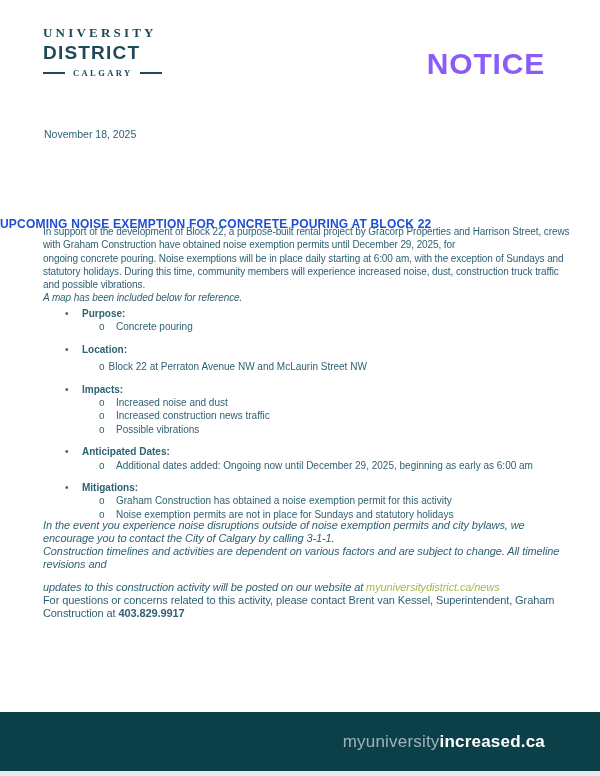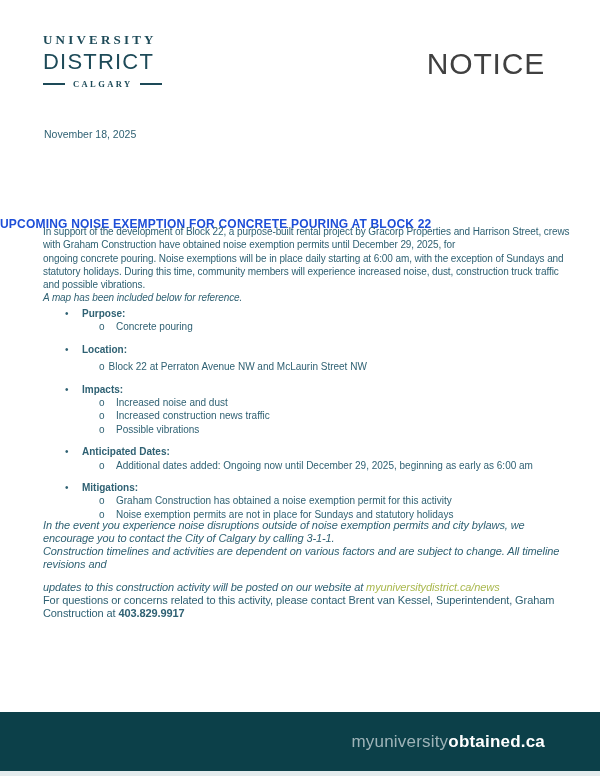--- a/index.html
+++ b/index.html
@@ -8,39 +8,39 @@
     position:relative;
     width:600px; height:776px;
     margin:0 auto;
     background:#ffffff;
     font-family:"Liberation Sans", sans-serif;
     color:#2f6173;
     overflow:hidden;
   }
 
   
-  .logo { position:absolute; left:43px; top:32px; color:#1d4a58; width:120px; }
+  .logo { position:absolute; left:43px; top:25px; color:#1d4a58; width:120px; }
   .logo-university {
     font-family:"Liberation Serif", serif;
     font-size:13px; font-weight:bold; letter-spacing:3.2px;
   }
   .logo-district {
-    font-size:22px; font-weight:normal; letter-spacing:1.2px; margin-top:1px;
+    font-size:19px; font-weight:bold; letter-spacing:1.2px; margin-top:1px;
   }
   .logo-calgary-row { display:flex; align-items:center; gap:8px; margin-top:4px; }
   .logo-dash { height:1.5px; width:22px; background:#1d4a58; }
   .logo-calgary {
     font-family:"Liberation Serif", serif;
     font-size:8.5px; font-weight:bold; letter-spacing:2.4px;
   }
 
   .notice-word {
     position:absolute; top:47px; right:55px;
-    font-size:30px; font-weight:normal; letter-spacing:0.8px;
-    color:#404040;
+    font-size:30px; font-weight:bold; letter-spacing:0.8px;
+    color:#8b5cf6;
     text-align:right;
   }
 
   
   .date { position:absolute; top:128px; left:44px; font-size:10.5px; color:#2f6173; }
   .doc-title {
     position:absolute; top:170px; left:0; width:100%;
     text-align:left; font-size:12px; font-weight:bold;
     letter-spacing:0.2px; color:#1d4ed8;margin-top:47px;
   }
@@ -191,18 +191,18 @@
     <div class="ital para3">
       <span>updates to this construction activity will be posted on our website at </span><a class="news-link">myuniversitydistrict.ca/news</a>
     </div>
     <div class="contact">
       <span>For questions or concerns related to this activity, please contact Brent van Kessel, Superintendent, Graham Construction at </span><span class="phone">403.829.9917</span>
     </div>
   </div>
 
   <div class="footer-bar">
     <div class="footer-brand">
-      <span class="brand-light">myuniversity</span><span class="brand-bold">obtained.ca</span>
+      <span class="brand-light">myuniversity</span><span class="brand-bold">increased.ca</span>
     </div>
   </div>
   <div class="footer-strip"></div>
 
 </div>
 
 </body></html>

